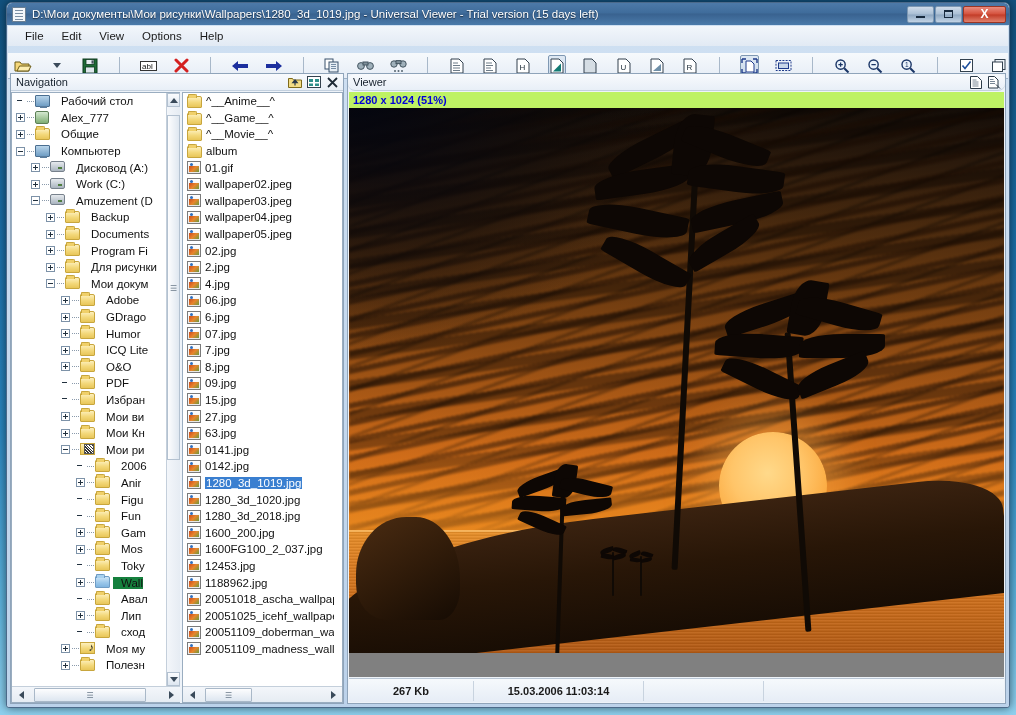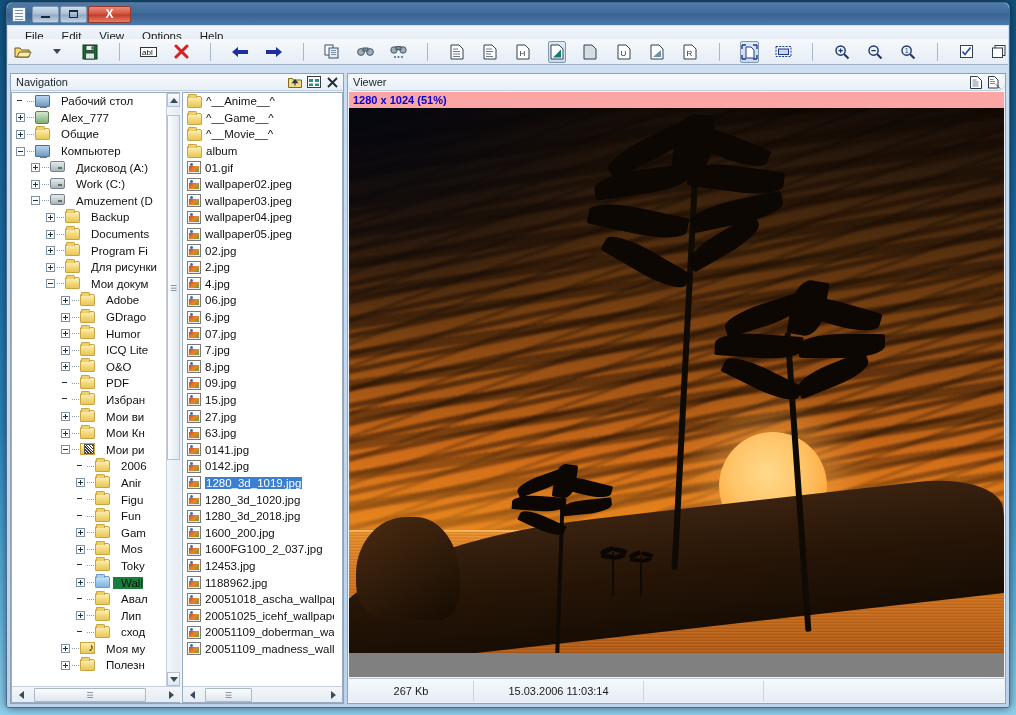--- a/index.html
+++ b/index.html
@@ -87,21 +87,21 @@
     position: absolute; left: 1px; top: 23px; right: 1px; height: 20px;
     background: linear-gradient(180deg,#f2f6fb 0%, #e2eaf4 100%);
     display: flex; align-items: center;
     padding-left: 8px;
     font-size: 11.5px; color: #1a1a1a;
   }
   #menubar .mi { padding: 2px 9px; cursor: default; }
 
   
   #toolbar {
-    position: absolute; left: 1px; top: 36px; right: 1px; height: 26px;
+    position: absolute; left: 1px; top: 50px; right: 1px; height: 26px;
     background: linear-gradient(180deg,#f6f9fc 0%, #e6edf6 100%);
     display: flex; align-items: center;
     padding-left: 6px; gap: 16px;
     border-bottom: 1px solid #9fb2c6;
   }
   .tb { width: 22px; height: 22px; position: relative; display: flex; align-items: center; justify-content: center; }
   .tb.pressed { border: 1px solid #7f98b3; background: linear-gradient(180deg,#dfe9f4,#c9d9ea); border-radius: 2px; }
   .tbsep { width: 1px; height: 18px; background: #a8b8c9; margin: 0 4px; }
   .tb svg { display: block; }
 
@@ -321,21 +321,21 @@
     background: linear-gradient(180deg,#f8fafd 0%, #e8eff7 100%);
     display: flex; align-items: center;
     font-size: 11px; color: #15202c;
     padding-left: 5px;
     border-bottom: 1px solid #c3d0de;
     border-radius: 7px;
   }
   #viewheader .spacer { flex: 1 1 auto; }
   #viewinfo {
     position: absolute; left: 1px; top: 18px; right: 1px; height: 16px;
-    background: #fca5a5;
+    background: #bef264;
     color: #0000d8;
     font-weight: bold;
     font-size: 11px;
     display: flex; align-items: center;
     padding-left: 4px;
     font-family: "Liberation Sans", sans-serif;
   }
   #imgarea {
     position: absolute; left: 1px; top: 34px; right: 1px; bottom: 26px;
     background: #808080;
@@ -423,21 +423,21 @@
     background: #0d0704;
     border-radius: 50% 6% 50% 6%;
   }
   .smallpalm { position: absolute; }
 
   #statusbar {
     position: absolute; left: 1px; right: 1px; bottom: 1px; height: 24px;
     background: linear-gradient(180deg,#f6f9fc,#e6edf6);
     border-top: 1px solid #b9c6d5;
     display: flex; align-items: center;
-    font-size: 11px; color: #1a1a1a;
+    font-size: 11px; color: #1a1a1a; font-weight: bold;
   }
   #statusbar .cell {
     height: 20px; display: flex; align-items: center; justify-content: center;
     border-right: 1px solid #c8d3df;
   }
   #statusbar .c1 { width: 125px; }
   #statusbar .c2 { width: 170px; }
   #statusbar .c3 { width: 175px; }
   #statusbar .c4 { width: 120px; }
   #statusbar .c5 { flex: 1 1 auto; border-right: none; position: relative; }
@@ -445,20 +445,21 @@
 </head>
 <body>
 
 <div id="desktop"></div>
 
 <div id="window">
   <div class="frame-pad"></div>
 
   <div id="titlebar">
     <div class="ticon"></div>
+    <div id="title-text">D:\Мои документы\Мои рисунки\Wallpapers\1280_3d_1019.jpg - Universal Viewer - Trial version (15 days left)</div>
     <div class="winbtns">
       <div class="wb">
           <div class="glyph-min"></div>
         </div>
       <div class="wb">
           <div class="glyph-max"></div>
         </div>
       <div class="wb close">X</div>
     </div>
   </div>

